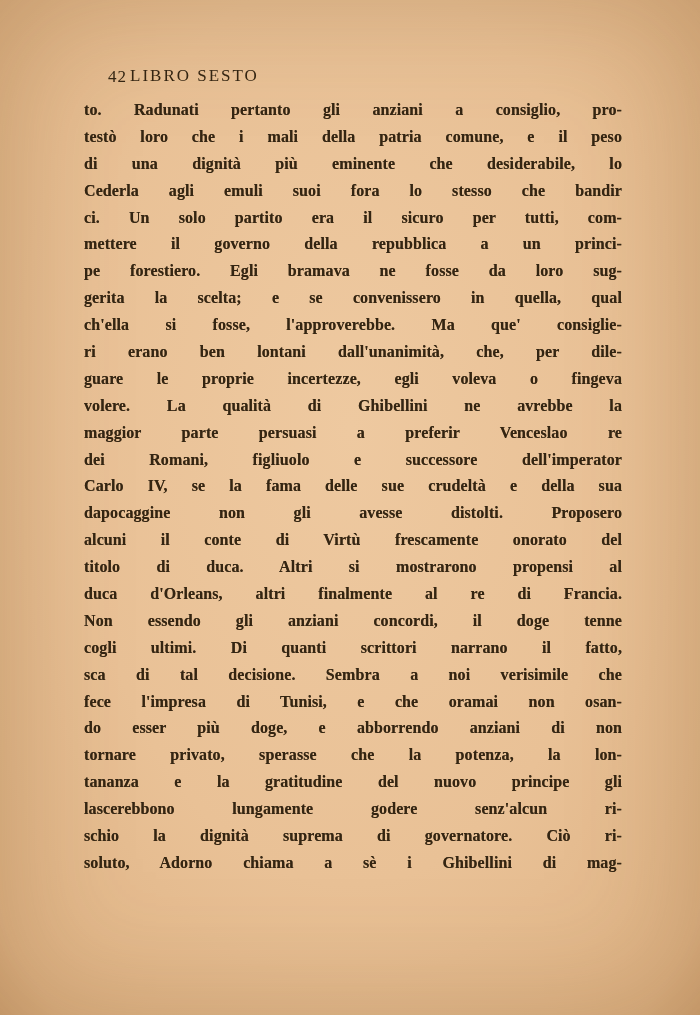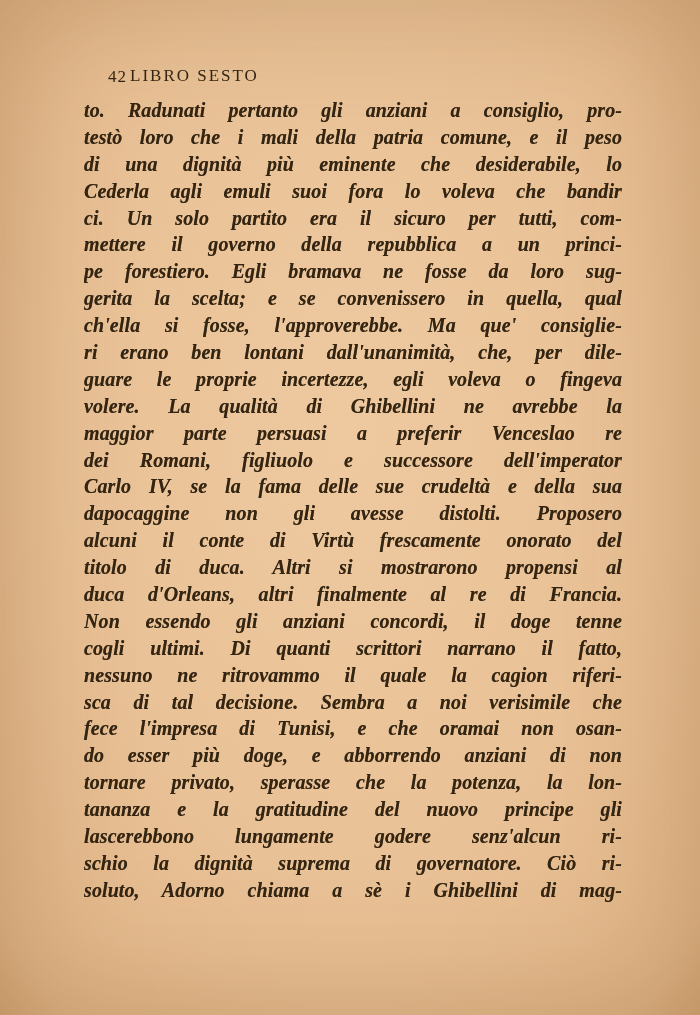--- a/index.html
+++ b/index.html
@@ -46,26 +46,25 @@
     top: 0;
     text-align: left;
     transform: translateX(46px);
     letter-spacing: 2px;
   }
   .body-text {
     position: absolute;
     left: 84px;
     top: 97px;
     width: 538px;
-    font-size: 20px;
+    font-size: 16px;
     font-weight: bold;
     line-height: 26.9px;
     letter-spacing: 0.1px;
     text-shadow: 0 0 0.5px rgba(52, 37, 18, 0.6);
-    font-style: italic;
   }
   .line {
     text-align: justify;
     text-align-last: justify;
     -moz-text-align-last: justify;
     height: 26.9px;
     overflow: hidden;
   }
 </style>
 </head>
@@ -73,39 +72,38 @@
 
 <div class="page">
   <div class="header">
     <span class="pagenum">42</span>
     <span class="running-title">LIBRO SESTO</span>
   </div>
   <div class="body-text">
     <div class="line">to. Radunati pertanto gli anziani a consiglio, pro-</div>
     <div class="line">testò loro che i mali della patria comune, e il peso</div>
     <div class="line">di una dignità più eminente che desiderabile, lo</div>
-    <div class="line">Cederla agli emuli suoi fora lo voleva che bandir</div>
+    <div class="line">Cederla agli emuli suoi fora lo stesso che bandir</div>
     <div class="line">ci. Un solo partito era il sicuro per tutti, com-</div>
     <div class="line">mettere il governo della repubblica a un princi-</div>
     <div class="line">pe forestiero. Egli bramava ne fosse da loro sug-</div>
     <div class="line">gerita la scelta; e se convenissero in quella, qual</div>
     <div class="line">ch'ella si fosse, l'approverebbe. Ma que' consiglie-</div>
     <div class="line">ri erano ben lontani dall'unanimità, che, per dile-</div>
     <div class="line">guare le proprie incertezze, egli voleva o fingeva</div>
     <div class="line">volere. La qualità di Ghibellini ne avrebbe la</div>
     <div class="line">maggior parte persuasi a preferir Venceslao re</div>
     <div class="line">dei Romani, figliuolo e successore dell'imperator</div>
     <div class="line">Carlo IV, se la fama delle sue crudeltà e della sua</div>
     <div class="line">dapocaggine non gli avesse distolti. Proposero</div>
     <div class="line">alcuni il conte di Virtù frescamente onorato del</div>
     <div class="line">titolo di duca. Altri si mostrarono propensi al</div>
     <div class="line">duca d'Orleans, altri finalmente al re di Francia.</div>
     <div class="line">Non essendo gli anziani concordi, il doge tenne</div>
     <div class="line">cogli ultimi. Di quanti scrittori narrano il fatto,</div>
-    <div class="line">nessuno ne ritrovammo il quale la cagion riferi-</div>
     <div class="line">sca di tal decisione. Sembra a noi verisimile che</div>
     <div class="line">fece l'impresa di Tunisi, e che oramai non osan-</div>
     <div class="line">do esser più doge, e abborrendo anziani di non</div>
     <div class="line">tornare privato, sperasse che la potenza, la lon-</div>
     <div class="line">tananza e la gratitudine del nuovo principe gli</div>
     <div class="line">lascerebbono lungamente godere senz'alcun ri-</div>
     <div class="line">schio la dignità suprema di governatore. Ciò ri-</div>
     <div class="line">soluto, Adorno chiama a sè i Ghibellini di mag-</div>
   </div>
 </div>

